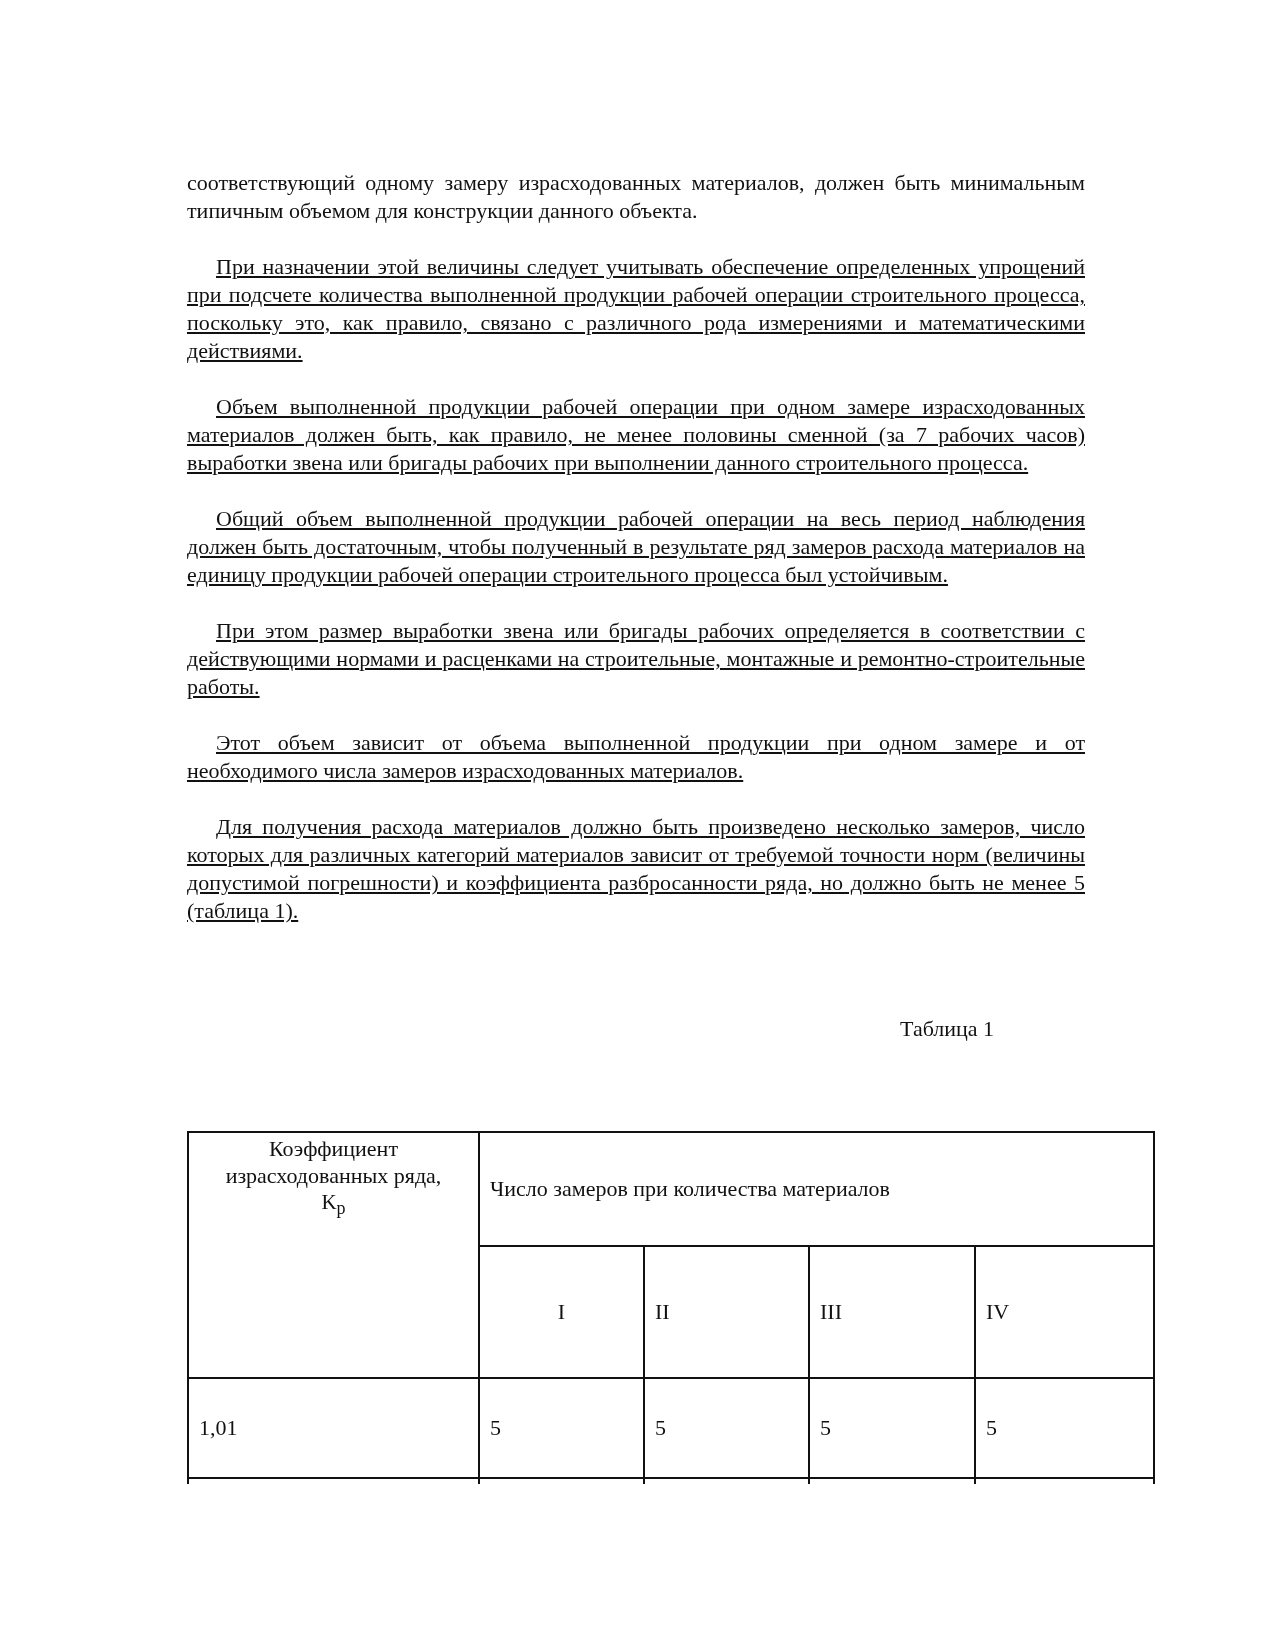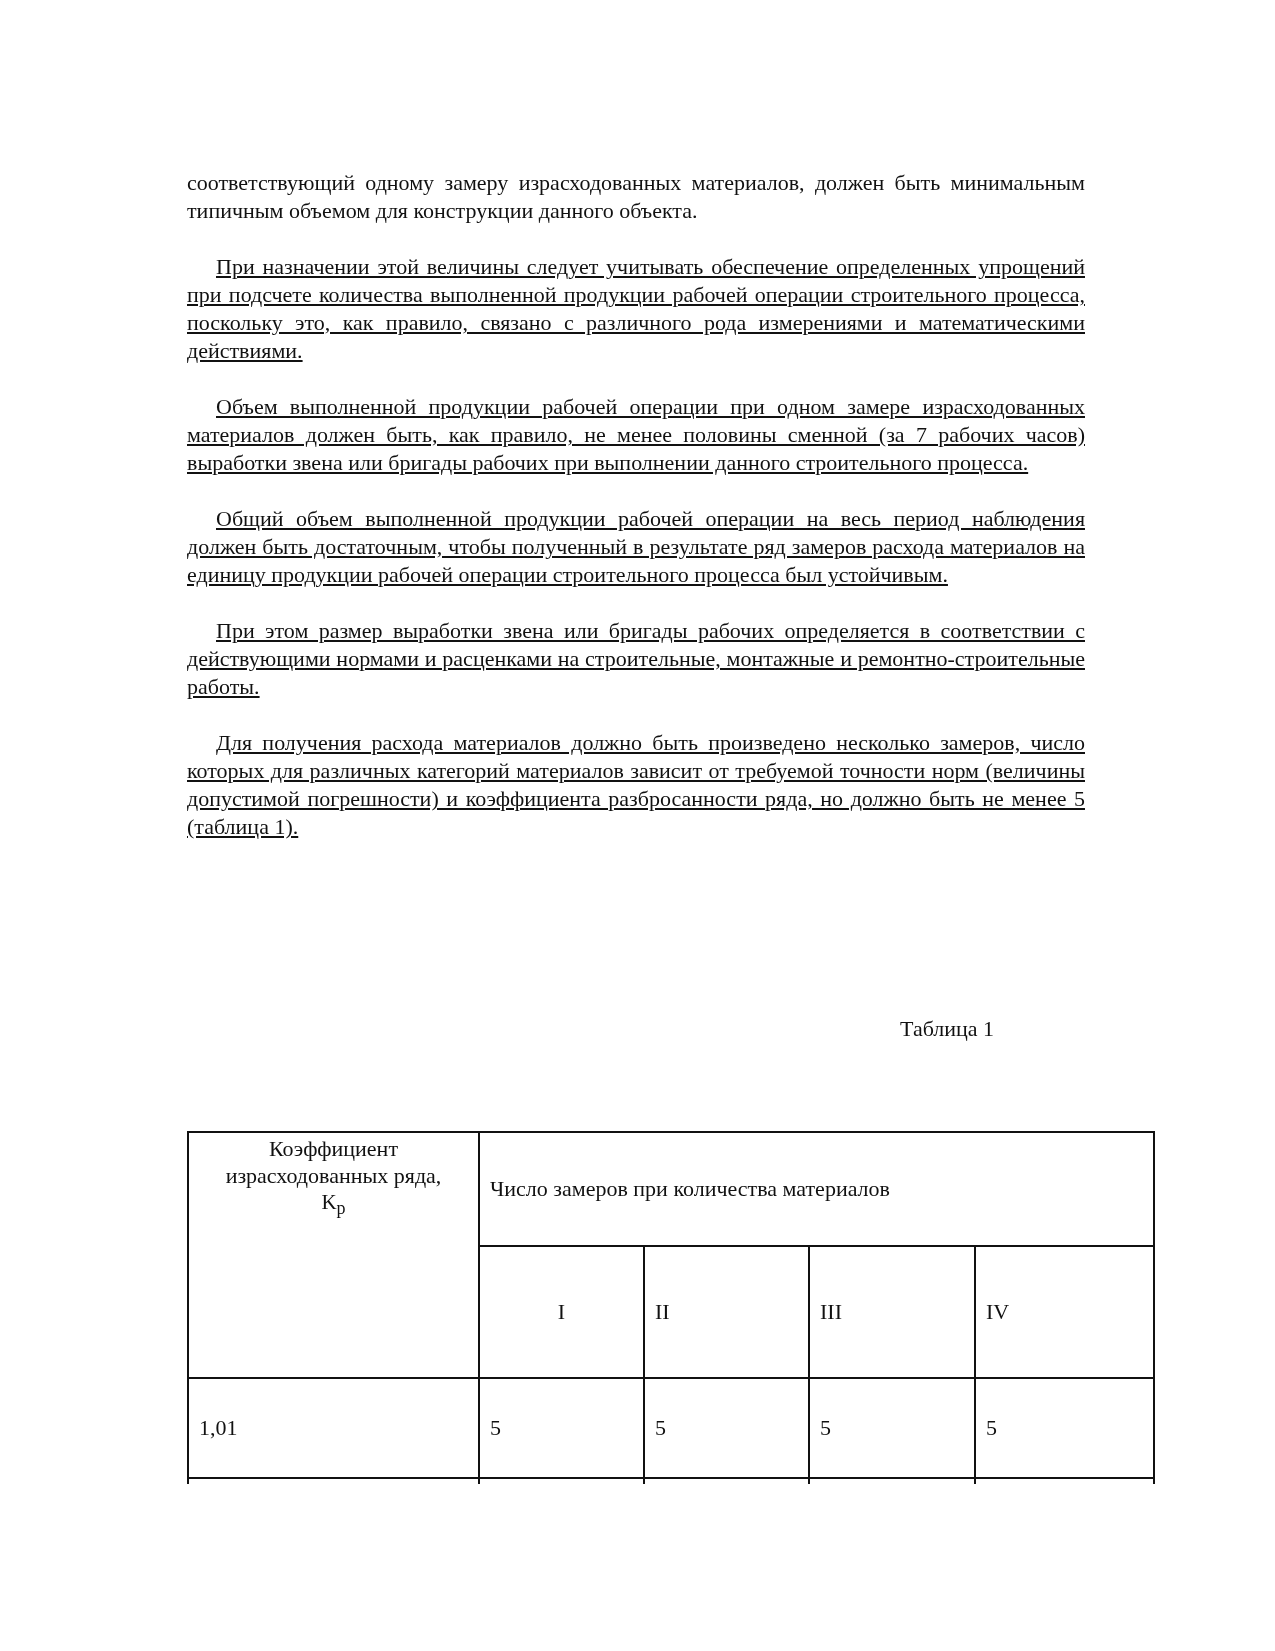--- a/index.html
+++ b/index.html
@@ -23,20 +23,21 @@
 </style>
 </head>
 <body>
 
 <div class="page">
   <p class="para">соответствующий одному замеру израсходованных материалов, должен быть минимальным типичным объемом для конструкции данного объекта.</p>
   <p class="para indent">При назначении этой величины следует учитывать обеспечение определенных упрощений при подсчете количества выполненной продукции рабочей операции строительного процесса, поскольку это, как правило, связано с различного рода измерениями и математическими действиями.</p>
   <p class="para indent">Объем выполненной продукции рабочей операции при одном замере израсходованных материалов должен быть, как правило, не менее половины сменной (за 7 рабочих часов) выработки звена или бригады рабочих при выполнении данного строительного процесса.</p>
   <p class="para indent">Общий объем выполненной продукции рабочей операции на весь период наблюдения должен быть достаточным, чтобы полученный в результате ряд замеров расхода материалов на единицу продукции рабочей операции строительного процесса был устойчивым.</p>
   <p class="para indent">При этом размер выработки звена или бригады рабочих определяется в соответствии с действующими нормами и расценками на строительные, монтажные и ремонтно-строительные работы.</p>
+  <p class="para indent">Этот объем зависит от объема выполненной продукции при одном замере и от необходимого числа замеров израсходованных материалов.</p>
   <p class="para indent">Для получения расхода материалов должно быть произведено несколько замеров, число которых для различных категорий материалов зависит от требуемой точности норм (величины допустимой погрешности) и коэффициента разбросанности ряда, но должно быть не менее 5 (таблица 1).</p>
 </div>
 
 <div class="caption">Таблица 1</div>
 
 <table class="t">
   <colgroup>
     <col style="width:291px">
       <col style="width:165px">
       <col style="width:165px">

